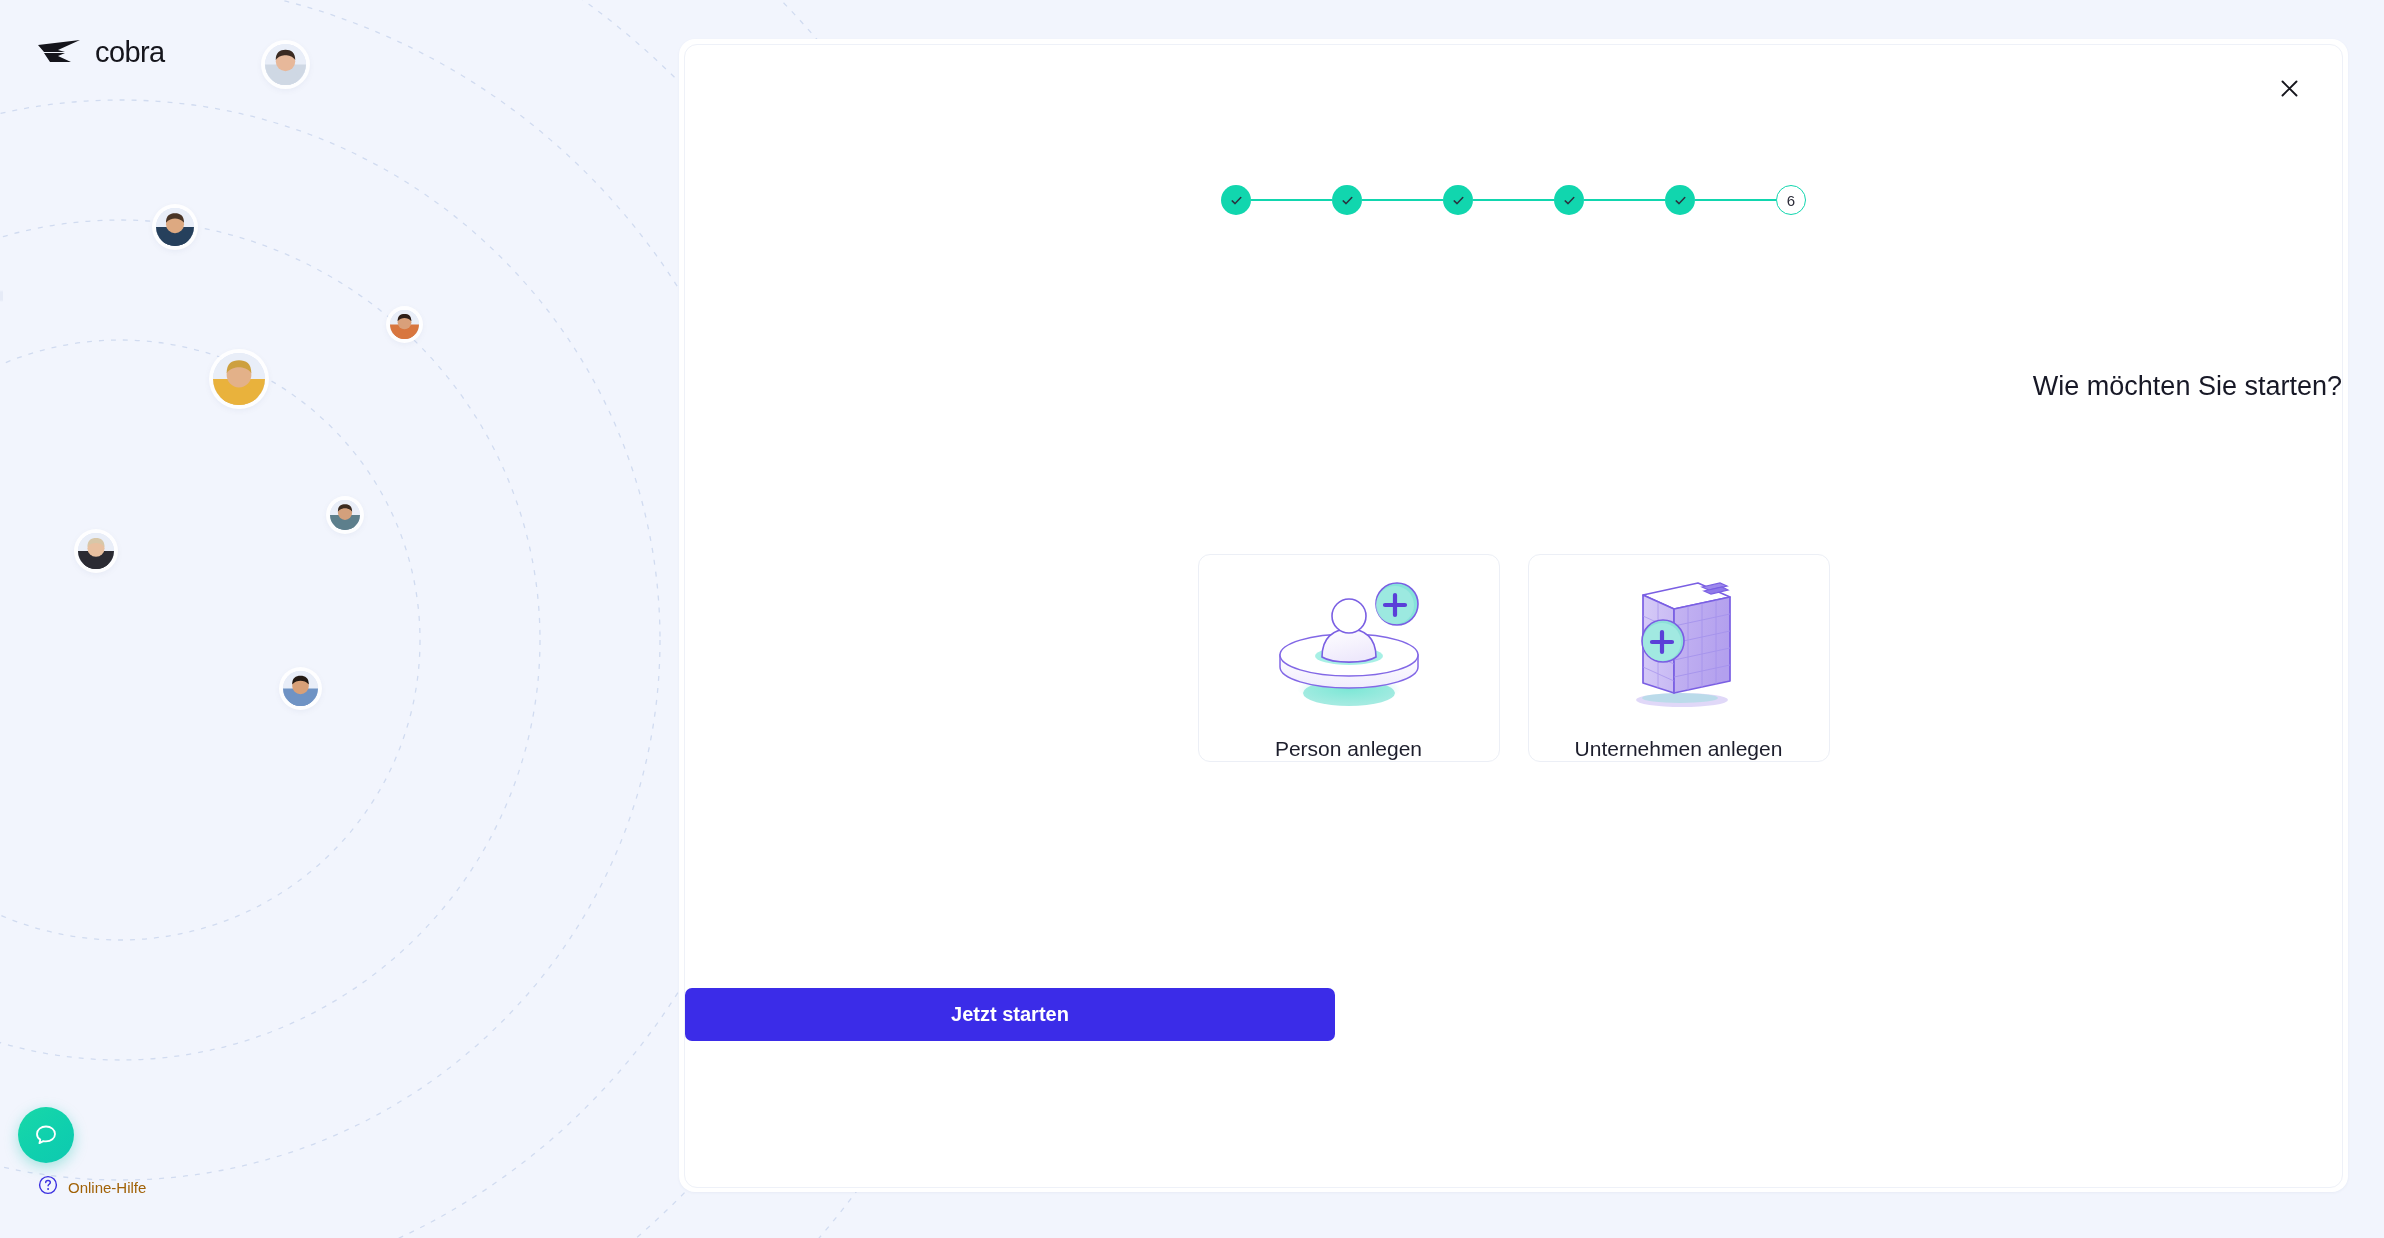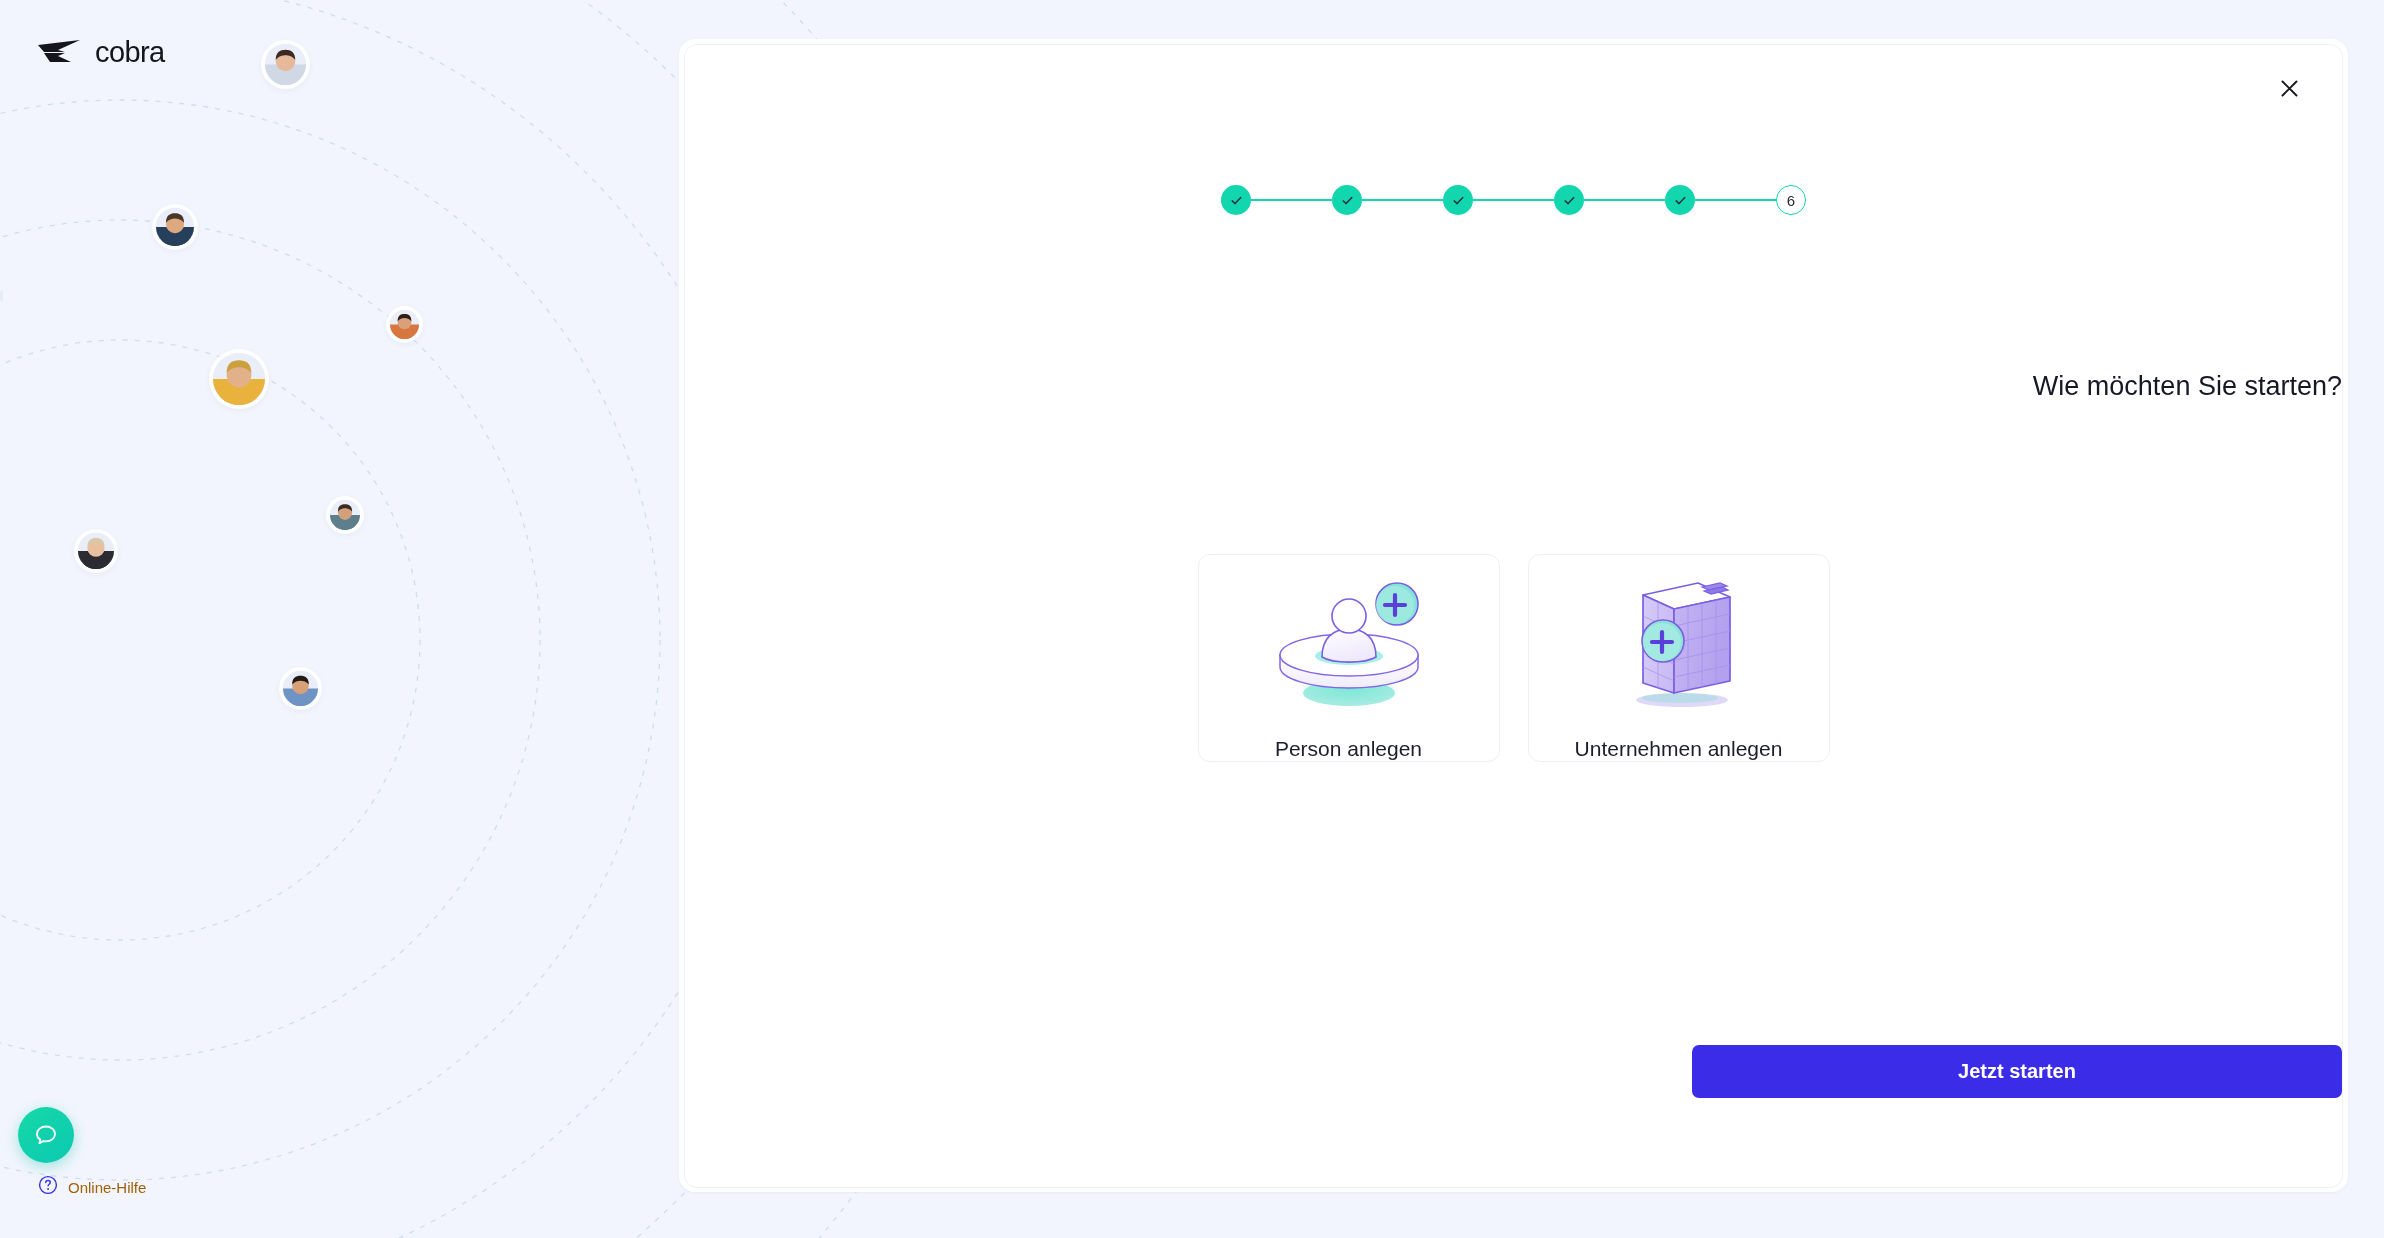--- a/index.html
+++ b/index.html
@@ -226,25 +226,25 @@
   .choice-illo svg { display: block; }
   .choice-label {
     margin-top: 14px;
     font-size: 21px;
     color: #1d1e2c;
   }
 
   
   #cta-row {
     position: absolute;
-    top: 1000px;
+    top: 943px;
     left: 0;
     width: 100%;
     display: flex;
-    justify-content: flex-end;
+    justify-content: flex-start;
   }
   #start-button {
     width: 650px;
     height: 53px;
     background: #3b2ce8;
     color: #ffffff;
     border: none;
     border-radius: 7px;
     font-family: "Liberation Sans", sans-serif;
     font-size: 20px;

